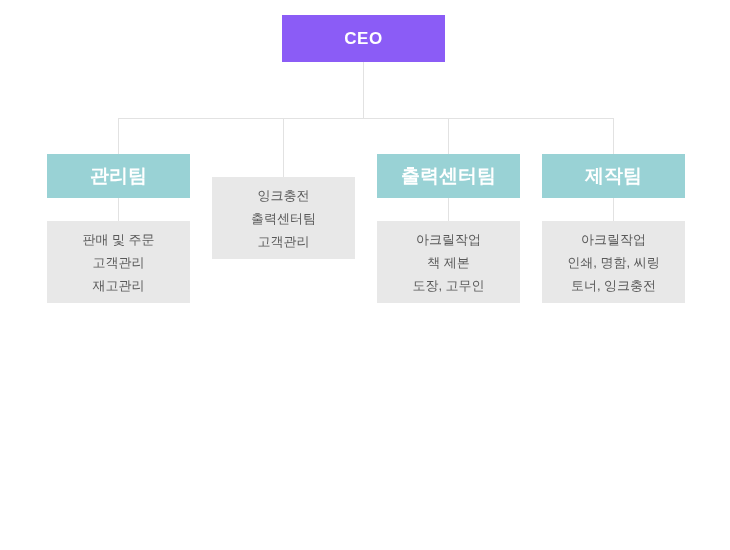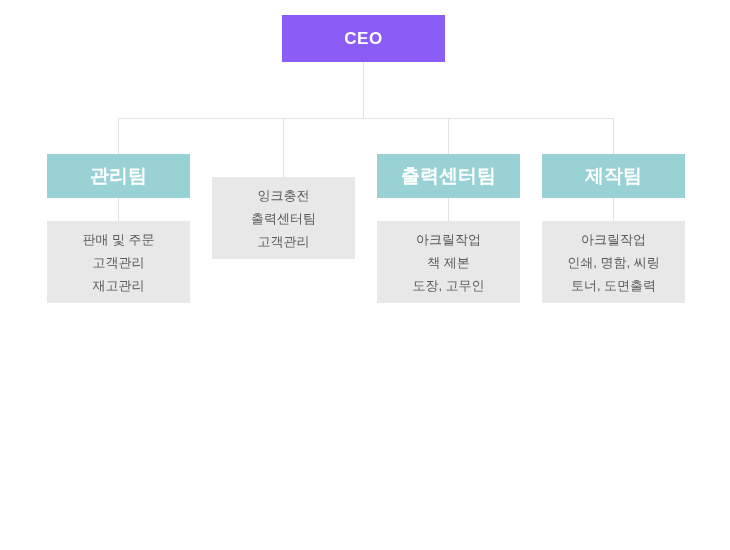--- a/index.html
+++ b/index.html
@@ -113,17 +113,17 @@
 
   <div class="team-col c3">
     <div class="drop-line"></div>
     <div class="team-header">
       <span>제작팀</span>
     </div>
     <div class="stem-line"></div>
     <div class="team-duties">
       <div class="duty">아크릴작업</div>
       <div class="duty">인쇄, 명함, 씨링</div>
-      <div class="duty">토너, 도면출력</div>
+      <div class="duty">토너, 잉크충전</div>
     </div>
   </div>
 
 </div>
 
 </body></html>

